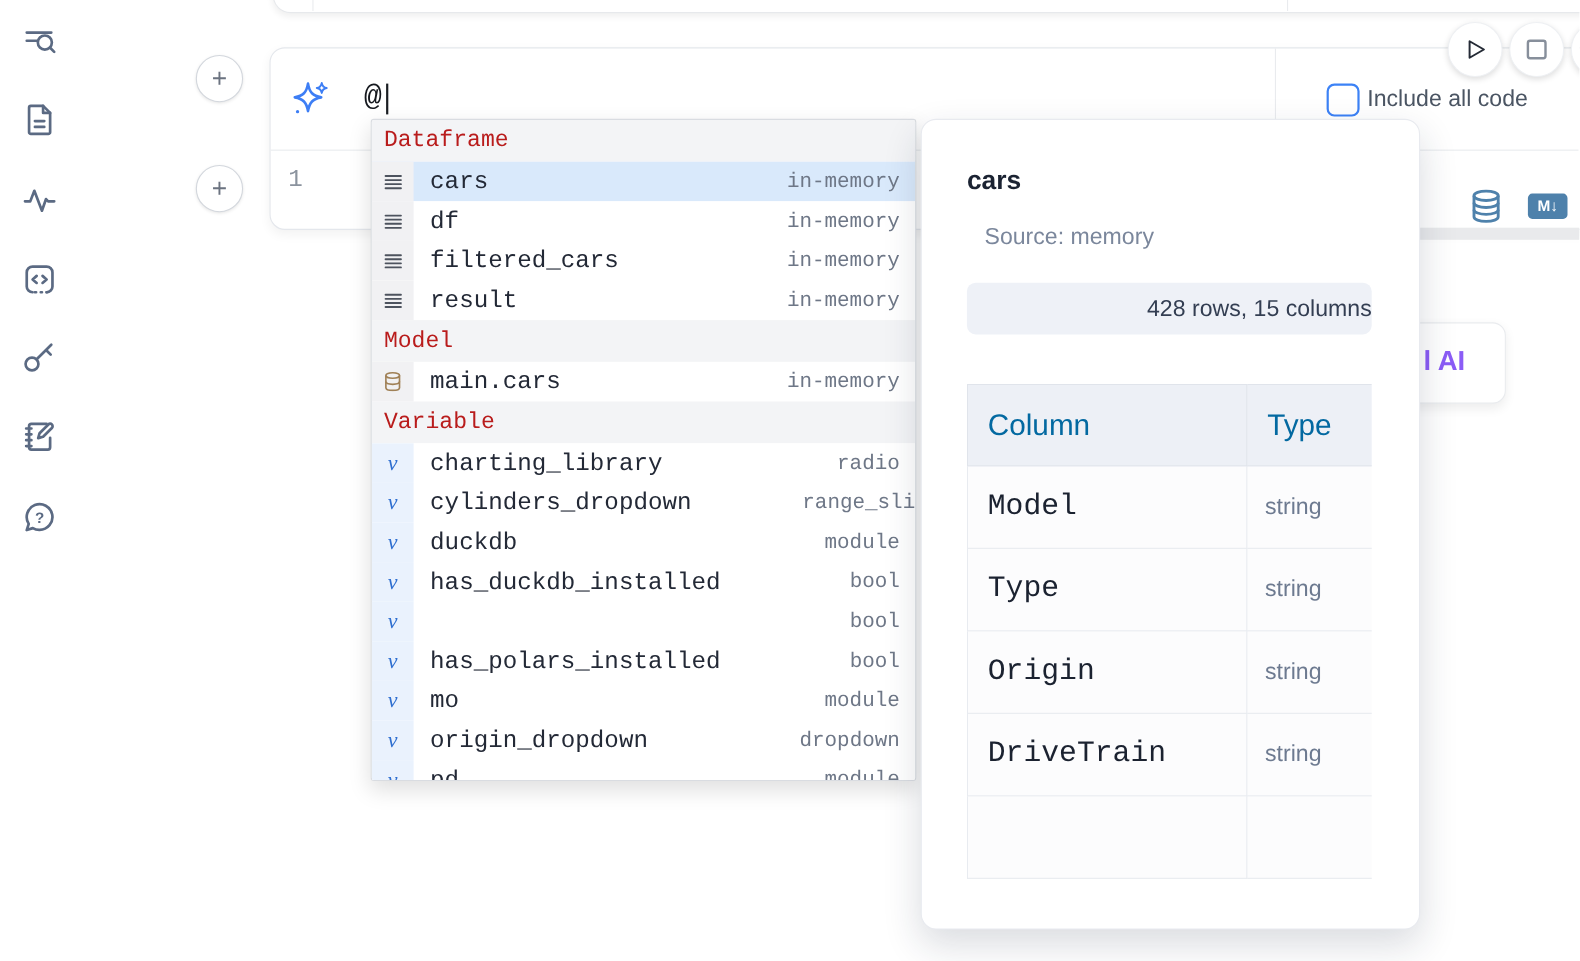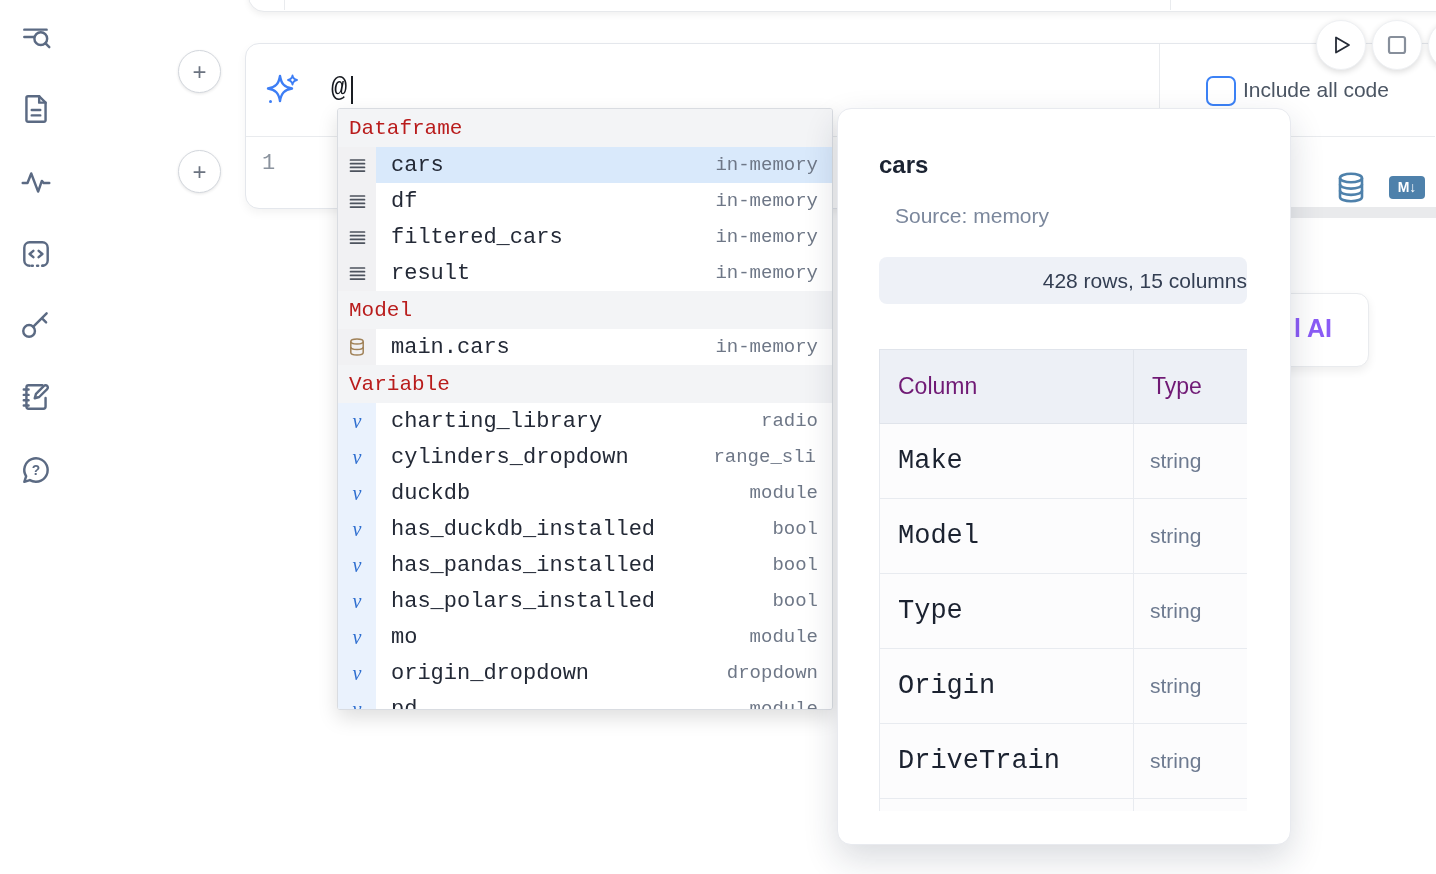--- a/index.html
+++ b/index.html
@@ -61,36 +61,36 @@
   .ac-row{height:36px;display:flex;align-items:center;background:#fff;cursor:pointer;}
   .ac-row.sel{background:#d9e9fb;}
   .ac-gutter{width:38px;height:100%;flex:none;display:flex;align-items:center;justify-content:center;}
   .g-dataframe,.g-table{background:#f1f1f3;}
   .g-variable{background:#eaf2fd;}
   .ac-row.sel .ac-gutter{background:#f1f1f3;}
   .ac-name{margin-left:15px;font-family:"Liberation Mono","DejaVu Sans Mono",monospace;
            font-size:22px;color:#232936;white-space:pre;}
   .ac-type{margin-left:auto;padding-right:14px;font-family:"Liberation Mono","DejaVu Sans Mono",monospace;
            font-size:19px;color:#6e7787;white-space:pre;}
-  .ac-type.flush{padding-right:16px;}
+  .ac-type.flush{padding-right:0;}
   .vglyph{font-family:"Liberation Serif","DejaVu Serif",serif;font-style:italic;
           font-size:20px;color:#2f6fd0;line-height:1;}
 
   
   .popover{left:837px;top:108px;width:454px;height:737px;background:#fff;border:1px solid #e8eaef;
            border-radius:14px;box-shadow:0 14px 34px rgba(25,35,60,.16);z-index:30;box-sizing:border-box;}
   .pv-title{position:absolute;left:41px;top:42px;font-size:24px;font-weight:bold;color:#1b2332;}
   .pv-source{position:absolute;left:57px;top:95px;font-size:21px;color:#7b879c;}
   .pv-badge{position:absolute;left:41px;top:148px;width:368px;height:47px;background:#eef1f7;
             border-radius:8px;font-size:21px;color:#333e52;line-height:47px;padding-left:14px;
             box-sizing:border-box;text-align:right;}
   .pv-tablewrap{position:absolute;left:41px;top:240px;width:368px;height:462px;overflow:hidden;}
   .pv-table{border-collapse:collapse;width:368px;table-layout:fixed;}
   .pv-table th{width:234px;height:71px;background:#edf0f6;border:1px solid #e0e4eb;text-align:left;
-               padding-left:18px;font-weight:normal;font-size:23px;color:#701a75;}
+               padding-left:18px;font-weight:normal;font-size:27px;color:#0369a1;}
   .pv-table th:last-child{width:134px;}
   .pv-table td{height:72px;border:1px solid #e8ebf0;background:#fcfcfd;padding-left:18px;}
   .pv-table td.cname{font-family:"Liberation Mono","DejaVu Sans Mono",monospace;font-size:27px;color:#1b2230;}
   .pv-table td.ctype{font-size:21px;color:#6d7a90;padding-left:16px;}
 </style>
 </head>
 <body>
 
 <div class="canvas">
 
@@ -271,21 +271,20 @@
         <div class="ac-gutter g-variable">
           <span class="vglyph">v</span>
         </div>
         <span class="ac-name">has_duckdb_installed</span>
         <span class="ac-type">bool</span>
       </div>
       <div class="ac-row">
         <div class="ac-gutter g-variable">
           <span class="vglyph">v</span>
         </div>
-        <span class="ac-name">has_pandas_installed</span>
         <span class="ac-type">bool</span>
       </div>
       <div class="ac-row">
         <div class="ac-gutter g-variable">
           <span class="vglyph">v</span>
         </div>
         <span class="ac-name">has_polars_installed</span>
         <span class="ac-type">bool</span>
       </div>
       <div class="ac-row">
@@ -318,24 +317,20 @@
     <div class="pv-tablewrap">
       <table class="pv-table" id="pv-table">
           <thead>
             <tr>
               <th>Column</th>
               <th>Type</th>
             </tr>
           </thead>
           <tbody>
             <tr>
-              <td class="cname">Make</td>
-              <td class="ctype">string</td>
-            </tr>
-            <tr>
               <td class="cname">Model</td>
               <td class="ctype">string</td>
             </tr>
             <tr>
               <td class="cname">Type</td>
               <td class="ctype">string</td>
             </tr>
             <tr>
               <td class="cname">Origin</td>
               <td class="ctype">string</td>

